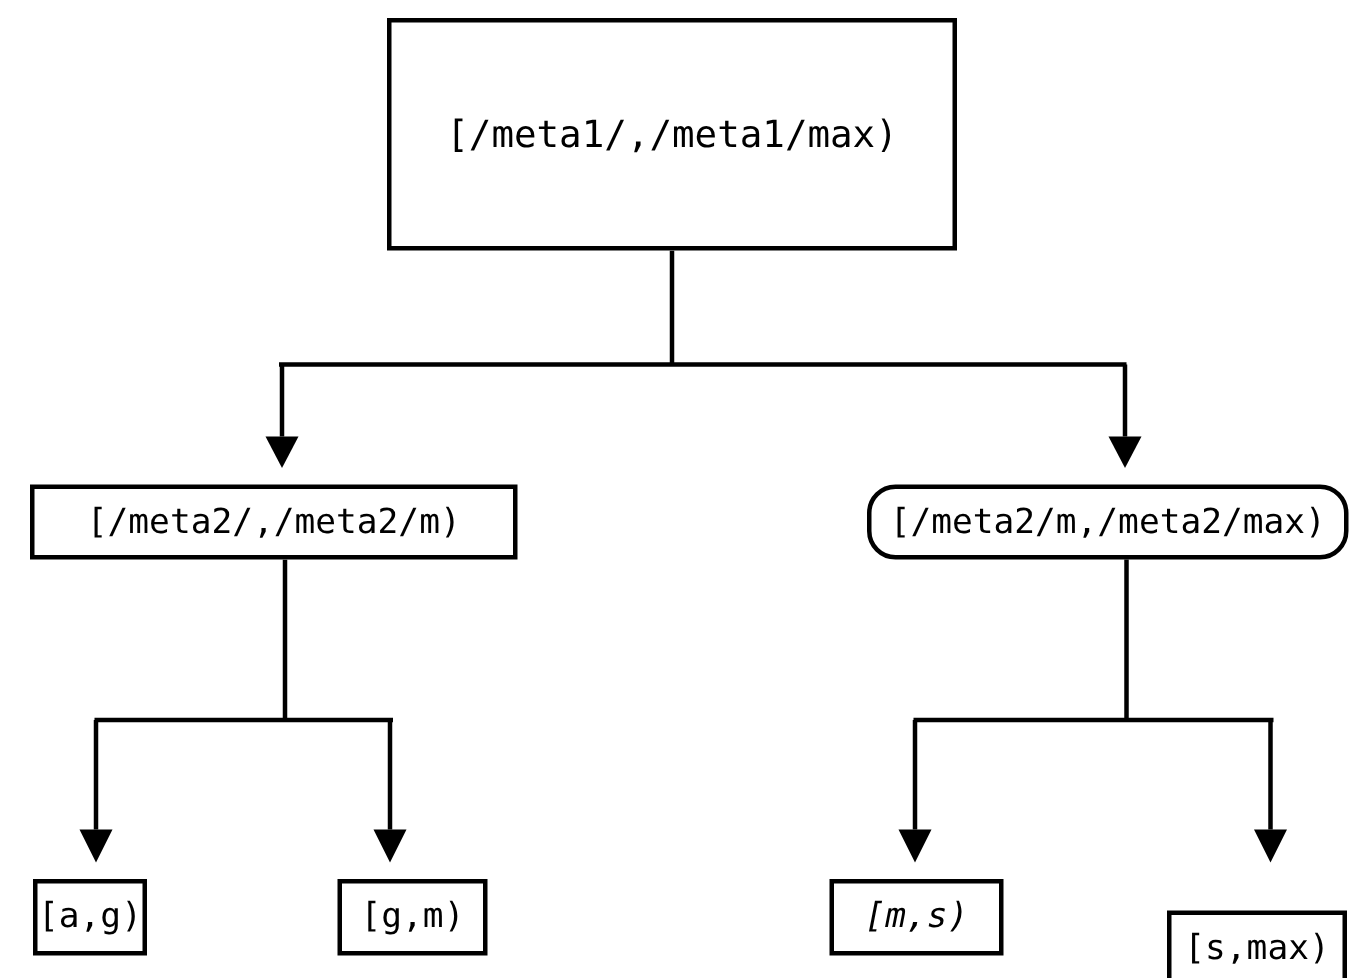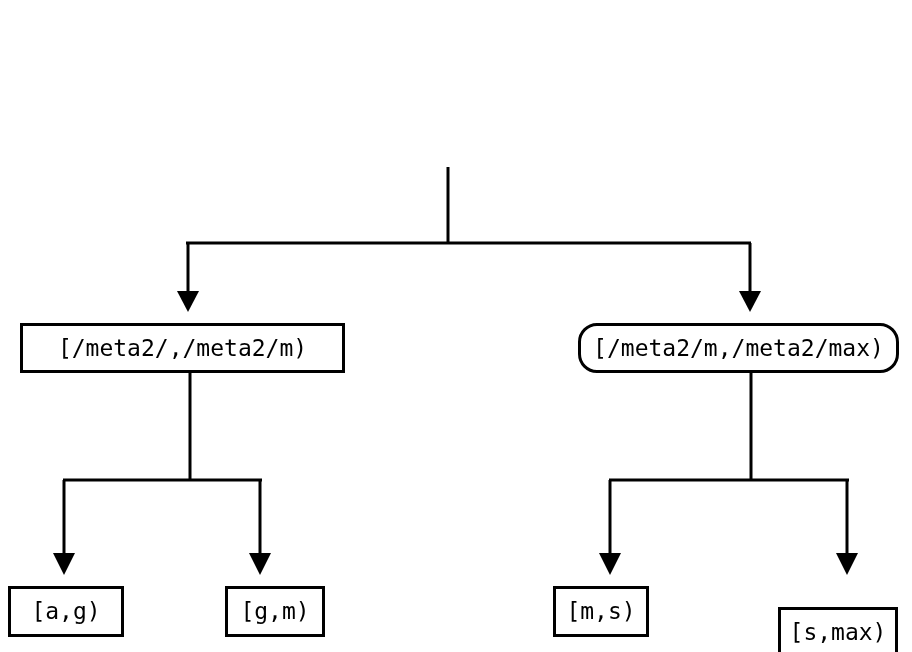--- a/index.html
+++ b/index.html
@@ -61,23 +61,23 @@
   .node-mid-right {
     left: 578px;
     width: 321px;
     border-radius: 19px;
   }
   .node-leaf {
     top: 586px;
     height: 51px;
     font-size: 23px;
   }
-  .node-leaf-1 { left: 8px;   width: 116px; }
+  .node-leaf-1 { left: 22px;   width: 76px; }
   .node-leaf-2 { left: 205px; width: 100px; margin-left: 20px; }
-  .node-leaf-3 { left: 553px; width: 96px; }
+  .node-leaf-3 { left: 553px; width: 116px; font-style: italic; }
   .node-leaf-4 { left: 778px; width: 120px; margin-top: 21px; }
 </style>
 </head>
 <body>
 
 <div id="diagram-root">
 
   <svg id="diagram-svg" viewBox="0 0 912 652" xmlns="http://www.w3.org/2000/svg">
 
     <g>
@@ -105,20 +105,23 @@
     <g>
       <line x1="751" y1="373" x2="751" y2="480" stroke="#000000" stroke-width="3"></line>
       <line x1="609" y1="480" x2="849" y2="480" stroke="#000000" stroke-width="3"></line>
       <line x1="610" y1="480" x2="610" y2="553" stroke="#000000" stroke-width="3"></line>
       <polygon points="599,553 621,553 610,575" fill="#000000"></polygon>
       <line x1="847" y1="480" x2="847" y2="553" stroke="#000000" stroke-width="3"></line>
       <polygon points="836,553 858,553 847,575" fill="#000000"></polygon>
     </g>
   </svg>
 
+  <div class="node-box node-root">
+    <span class="node-label">[/meta1/,/meta1/max)</span>
+  </div>
 
   <div class="node-box node-mid node-mid-left">
     <span class="node-label">[/meta2/,/meta2/m)</span>
   </div>
 
   <div class="node-box node-mid node-mid-right">
     <span class="node-label">[/meta2/m,/meta2/max)</span>
   </div>
 
   <div class="node-box node-leaf node-leaf-1">

